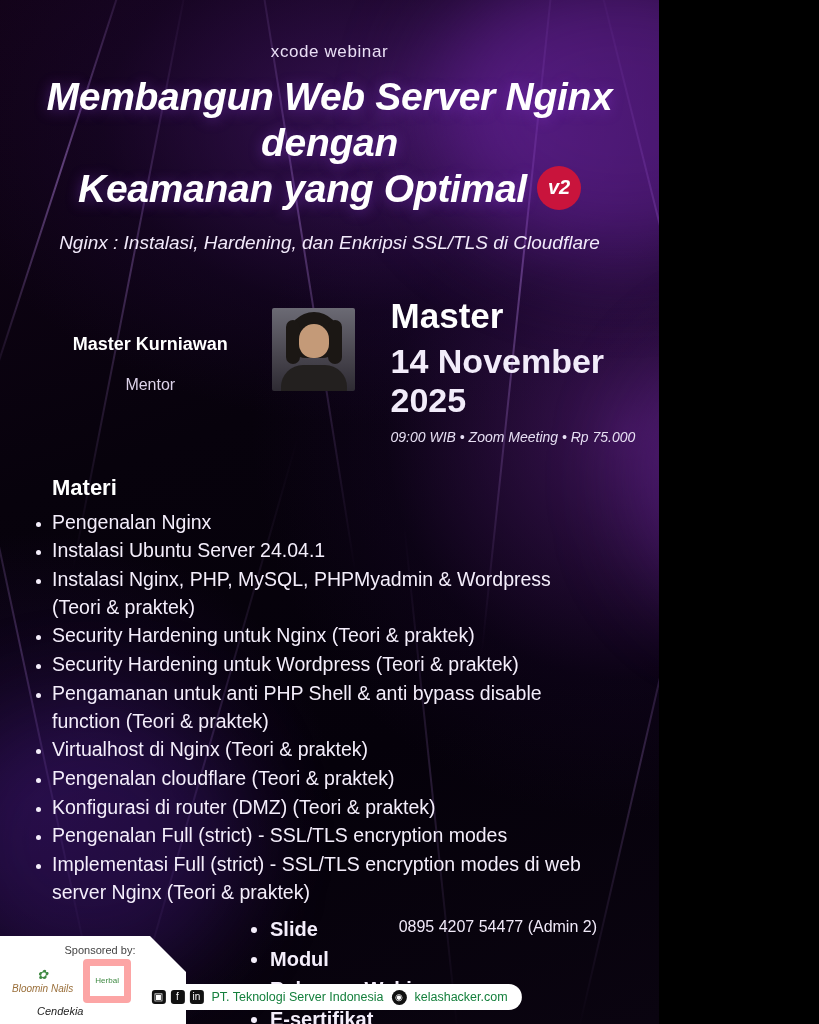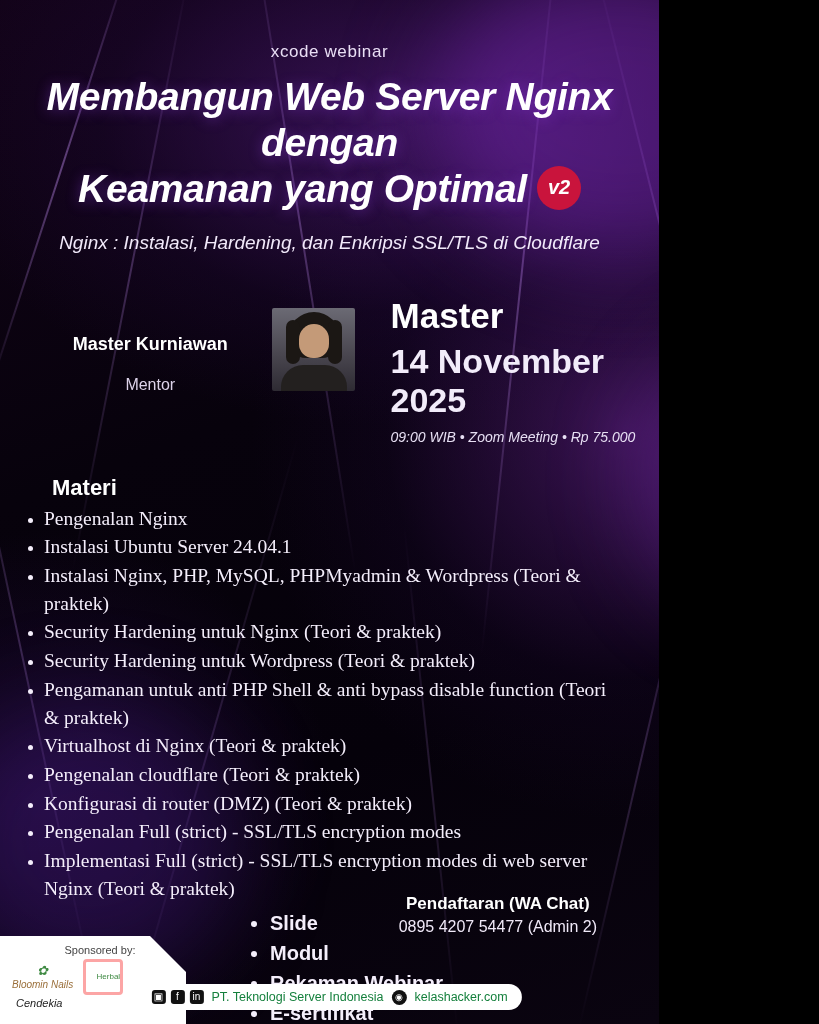--- a/index.html
+++ b/index.html
@@ -186,24 +186,23 @@
     color: #e7dff3;
     margin-top: 9px;
   }
 
   .section-head {
     font-size: 22px;
     font-weight: 700;
     margin: 30px 0 4px 52px;
   }
   ul.materi {
-    margin: 0;
+    margin: 8px;
     padding-left: 44px;
     padding-right: 46px;
-    font-family: Liberation Serif, serif;
   }
   ul.materi li {
     font-size: 19.5px;
     line-height: 1.42;
     color: #f4eefb;
     margin-bottom: 1px;
   }
   ul.materi li::marker {
     font-size: 16px;
   }
@@ -273,35 +272,35 @@
     font-style: italic;
     line-height: 1.1;
     text-align: center;
   }
   .sp-logo1 .leaf {
     color: #3f8a43;
     font-size: 13px;
   }
   .sp-logo2 {
     width: 34px; height: 30px;
-    border: 3px solid #fca5a5;
+    border: 7px solid #fca5a5;
     border-radius: 4px;
     color: #3f8a43;
     font-size: 8px;
     display: flex;
     align-items: center;
-    justify-content: flex-end;
+    justify-content: center;
     text-align: center;
     line-height: 1.05;
   }
   .sp-logo3 {
     font-size: 11px;
     color: #222;
     font-style: italic;
-    margin: 2px 0 0 16px;
+    margin: 2px 0 0 37px;
   }
 
   
   .bottom-bar {
     position: absolute;
     left: 50%;
     transform: translateX(-50%);
     bottom: 14px;
     display: flex;
     align-items: center;
@@ -412,21 +411,20 @@
 
     <ul class="fasilitas">
       <li>Slide</li>
       <li>Modul</li>
       <li>Rekaman Webinar</li>
       <li>E-sertifikat</li>
       <li>Grup WhatsApp</li>
     </ul>
 
     <div class="register">
-      <div class="reg-title">Pendaftaran (WA Chat)</div>
       <div class="reg-phone">0895 4207 54477 (Admin 2)</div>
     </div>
 
     <div class="sponsor">
       <div class="sp-label">Sponsored by:</div>
       <div class="sp-logos">
         <div class="sp-logo1">
           <div class="leaf">✿</div>
           <span>Bloomin Nails</span>
         </div>

